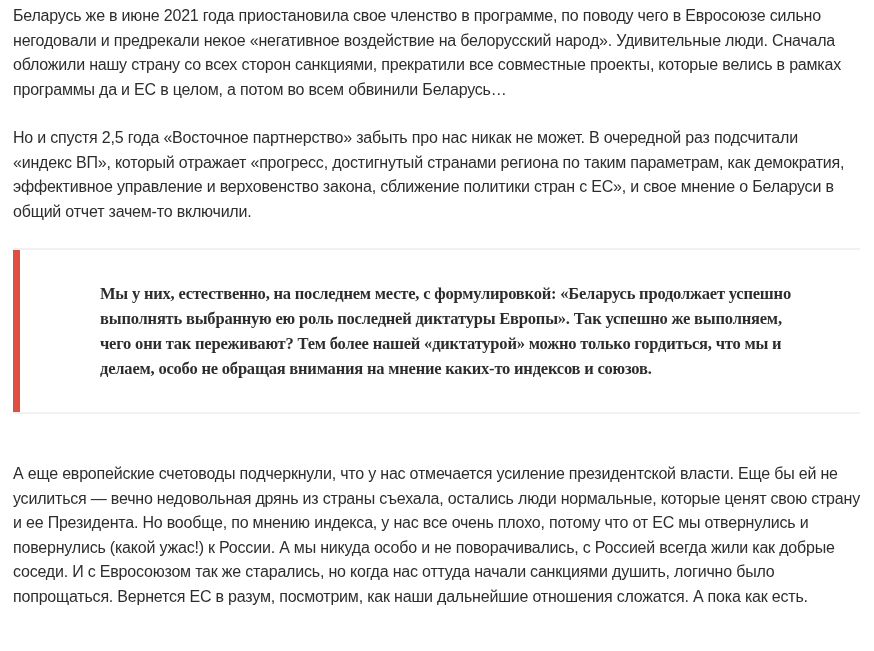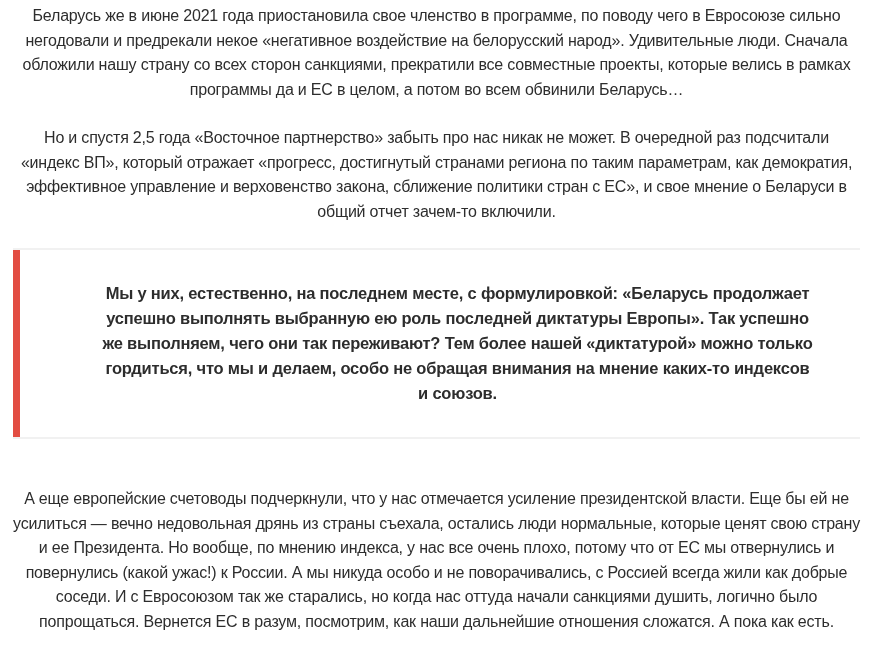--- a/index.html
+++ b/index.html
@@ -22,29 +22,29 @@
     height: 651px;
     padding: 4px 14px 0 13px;
     color: var(--text-color);
     font-family: "Liberation Sans", "DejaVu Sans", sans-serif;
     font-size: 16px;
     line-height: 24.5px;
     letter-spacing: -0.2px;
   }
   main.article p {
     margin: 0 0 24px 0;
-    text-align: center;
   }
   blockquote.pull-quote {
     margin: 24px 0 48px 0;
     padding: 0;
     border-top: 2px solid var(--quote-border);
     border-bottom: 2px solid var(--quote-border);
     display: flex;
     align-items: stretch;
+    font-family: Liberation Serif, serif;
   }
   .accent-bar {
     width: 7px;
     flex: 0 0 7px;
     background: var(--accent-red);
   }
   .quote-text {
     margin: 0 !important;
     padding: 31px 45px 31px 80px;
     font-weight: bold;

